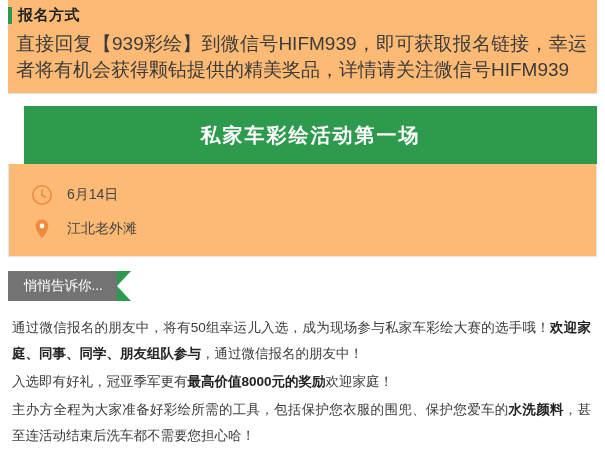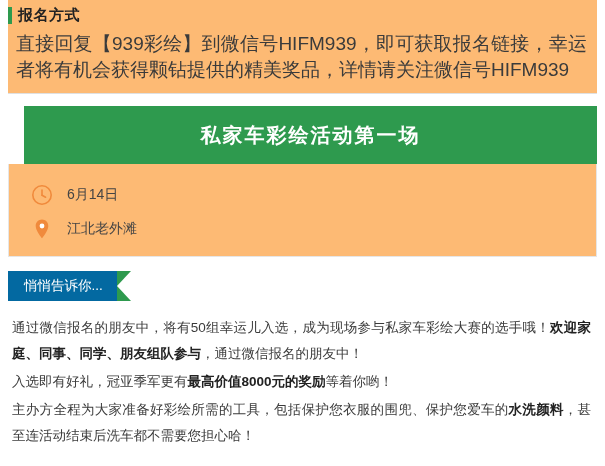--- a/index.html
+++ b/index.html
@@ -97,21 +97,21 @@
     color: #444444;
   }
 
   
   .ribbon-wrap {
     margin: 14px 0 0 8px;
     display: flex;
     align-items: stretch;
   }
   .ribbon {
-    background: #0369a1;
+    background: #737373;
     color: #ffffff;
     font-size: 13.5px;
     padding: 7px 14px 7px 16px;
     line-height: 16px;
   }
   .ribbon-arrow {
     width: 0;
     height: 0;
     border-top: 15px solid #2e9a4e;
     border-bottom: 15px solid #2e9a4e;
@@ -181,20 +181,20 @@
   <div class="ribbon-wrap">
     <div class="ribbon">悄悄告诉你...</div>
     <div class="ribbon-arrow"></div>
   </div>
 
   <div class="body-text">
     <p>
       <span>通过微信报名的朋友中，将有50组幸运儿入选，成为现场参与私家车彩绘大赛的选手哦！</span><span class="bold">欢迎家庭、同事、同学、朋友组队参与</span><span>，通过微信报名的朋友中！</span>
     </p>
     <p>
-      <span>入选即有好礼，冠亚季军更有</span><span class="bold">最高价值8000元的奖励</span><span>等着你哟！</span>
+      <span>入选即有好礼，冠亚季军更有</span><span class="bold">最高价值8000元的奖励</span><span>欢迎家庭！</span>
     </p>
     <p>
       <span>主办方全程为大家准备好彩绘所需的工具，包括保护您衣服的围兜、保护您爱车的</span><span class="bold">水洗颜料</span><span>，甚至连活动结束后洗车都不需要您担心哈！</span>
     </p>
   </div>
 
 </div>
 
 </body></html>

